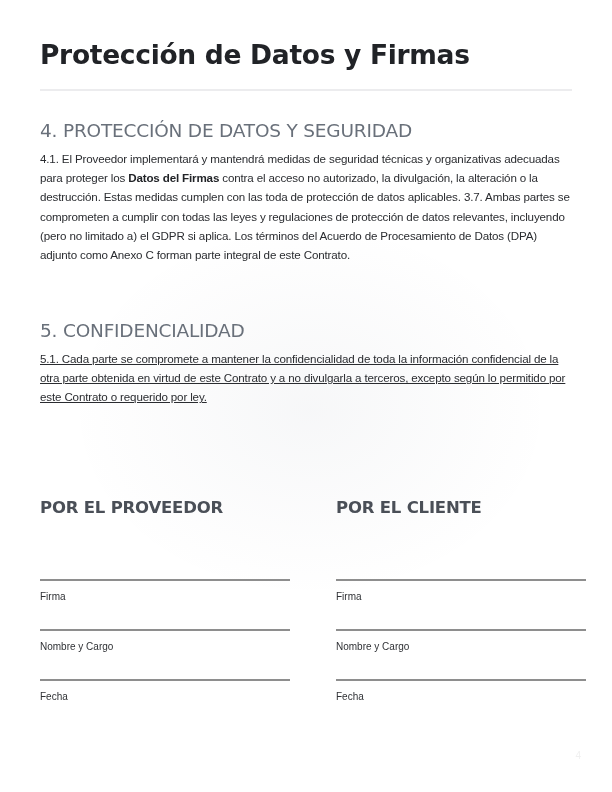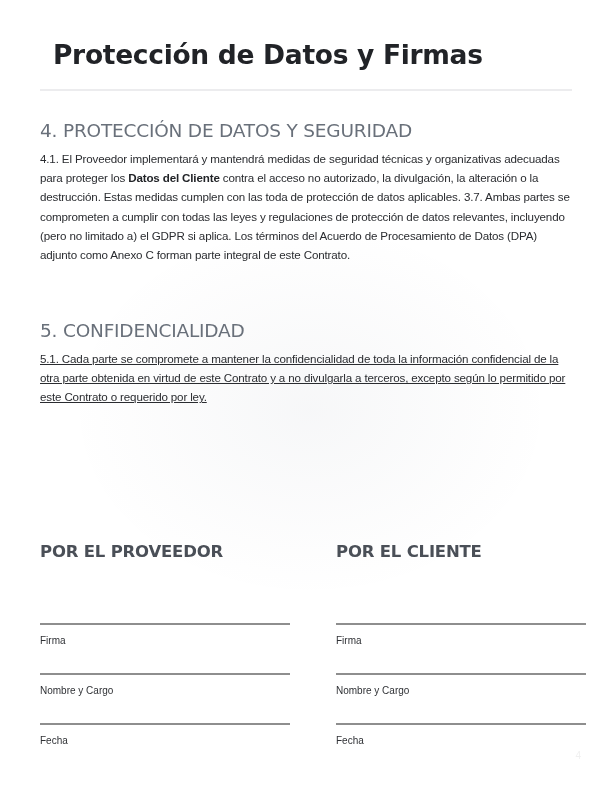--- a/index.html
+++ b/index.html
@@ -8,40 +8,40 @@
     .watermark {
       position: absolute; left: 80px; top: 230px; width: 460px; height: 360px;
       border-radius: 50%;
       background: radial-gradient(ellipse at center, rgba(240,241,243,0.55) 0%, rgba(248,248,249,0.3) 55%, rgba(255,255,255,0) 75%);
       pointer-events: none;
     }
     .page { position: absolute; left: 40px; top: 0; width: 532px; height: 792px; }
     .doc-title {
       position: absolute; top: 38px; left: 0;
       font-family: "DejaVu Sans", sans-serif; font-weight: bold;
-      font-size: 26.5px; letter-spacing: -0.3px; color: #212327; line-height: 34px; margin-left: 13px;
+      font-size: 26.5px; letter-spacing: -0.3px; color: #212327; line-height: 34px;
     }
     .title-rule { position: absolute; top: 89px; left: 0; width: 532px; height: 2px; background: #ececee; }
     .section-heading {
       position: absolute; left: 0;
       font-family: "DejaVu Sans", sans-serif; font-weight: normal;
       font-size: 18.5px; color: #69707a; letter-spacing: -0.2px; line-height: 24px;
       white-space: nowrap;
     }
     .h4 { top: 119px; }
     .h5 { top: 319px; }
     .para {
       position: absolute; left: 0; width: 536px;
       font-family: "Liberation Sans", sans-serif; font-size: 11.6px;
       line-height: 19.2px; color: #2a2c30; letter-spacing: -0.15px;
     }
     .p4 { top: 149px; }
     .p5 { top: 349px; text-decoration: underline; }
     .para b { font-weight: bold; color: #222428; }
-    .sig-col { position: absolute; top: 497px; width: 250px; margin-top: 44px; }
+    .sig-col { position: absolute; top: 497px; width: 250px; }
     .sig-left { left: 0; }
     .sig-right { left: 296px; }
     .sig-heading {
       font-family: "DejaVu Sans", sans-serif; font-weight: bold;
       font-size: 16.5px; color: #4a4f57; letter-spacing: -0.2px; line-height: 22px;
       white-space: nowrap;
     }
     .sig-line { position: absolute; left: 0; width: 250px; height: 2px; background: #8e8e8e; }
     .sig-label {
       position: absolute; left: 0; font-family: "Liberation Sans", sans-serif;
@@ -56,21 +56,21 @@
 <body>
 
 <div class="watermark"></div>
 
 <div class="page">
   <h1 class="doc-title">Protección de Datos y Firmas</h1>
   <div class="title-rule"></div>
 
   <h2 class="section-heading h4">4. PROTECCIÓN DE DATOS Y SEGURIDAD</h2>
   <div class="para p4">
-    <span>4.1. El Proveedor implementará y mantendrá medidas de seguridad técnicas y organizativas adecuadas para proteger los </span><b>Datos del Cliente</b><span> contra el acceso no autorizado, la divulgación, la alteración o la destrucción. Estas medidas cumplen con las toda de protección de datos aplicables.</span>
+    <span>4.1. El Proveedor implementará y mantendrá medidas de seguridad técnicas y organizativas adecuadas para proteger los </span><b>Datos del Firmas</b><span> contra el acceso no autorizado, la divulgación, la alteración o la destrucción. Estas medidas cumplen con las toda de protección de datos aplicables.</span>
     <span>3.7. Ambas partes se comprometen a cumplir con todas las leyes y regulaciones de protección de datos relevantes, incluyendo (pero no limitado a) el GDPR si aplica. Los términos del Acuerdo de Procesamiento de Datos (DPA) adjunto como Anexo C forman parte integral de este Contrato.</span>
   </div>
 
   <h2 class="section-heading h5">5. CONFIDENCIALIDAD</h2>
   <div class="para p5">5.1. Cada parte se compromete a mantener la confidencialidad de toda la información confidencial de la otra parte obtenida en virtud de este Contrato y a no divulgarla a terceros, excepto según lo permitido por este Contrato o requerido por ley.</div>
 
   <div class="sig-col sig-left">
     <h3 class="sig-heading">POR EL PROVEEDOR</h3>
     <div class="sig-line" style="top:82px;"></div>
     <div class="sig-label" style="top:92px;">Firma</div>

